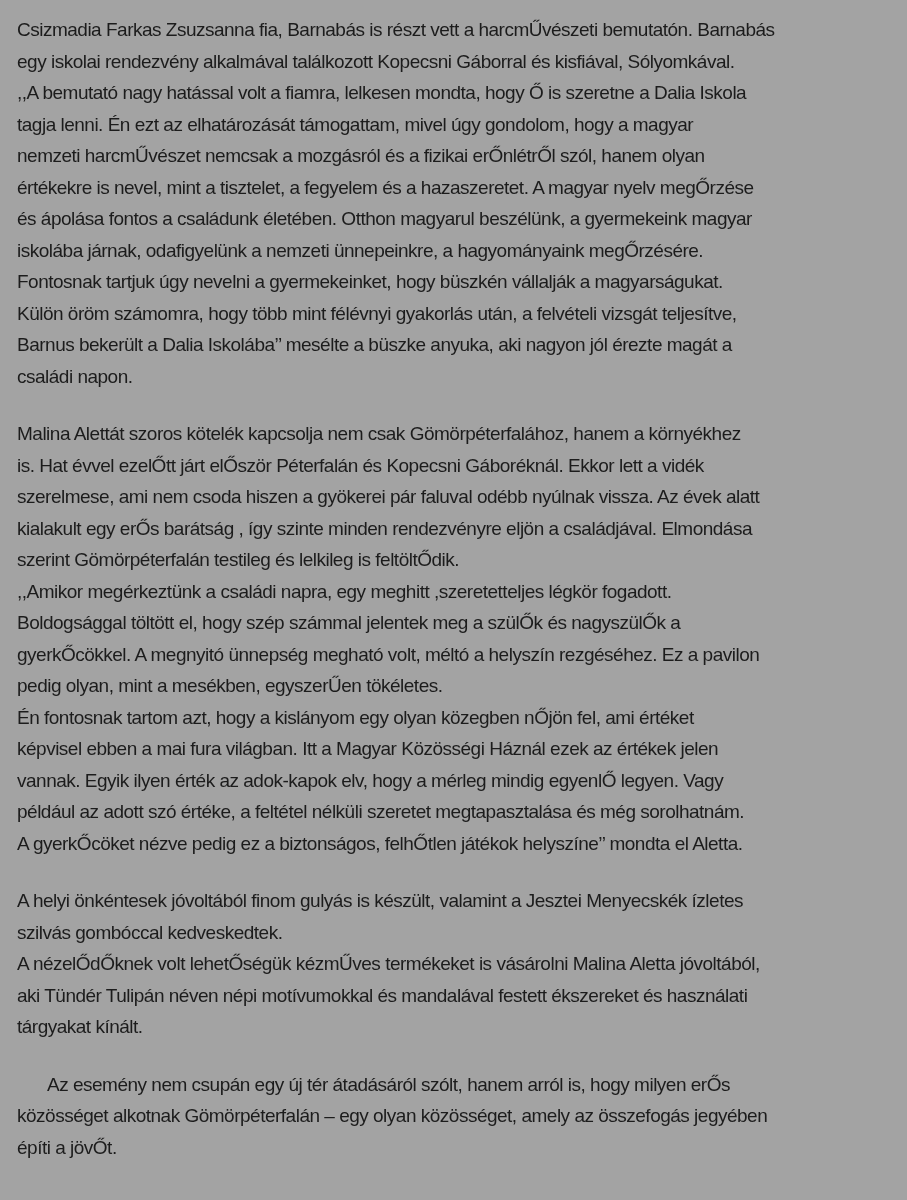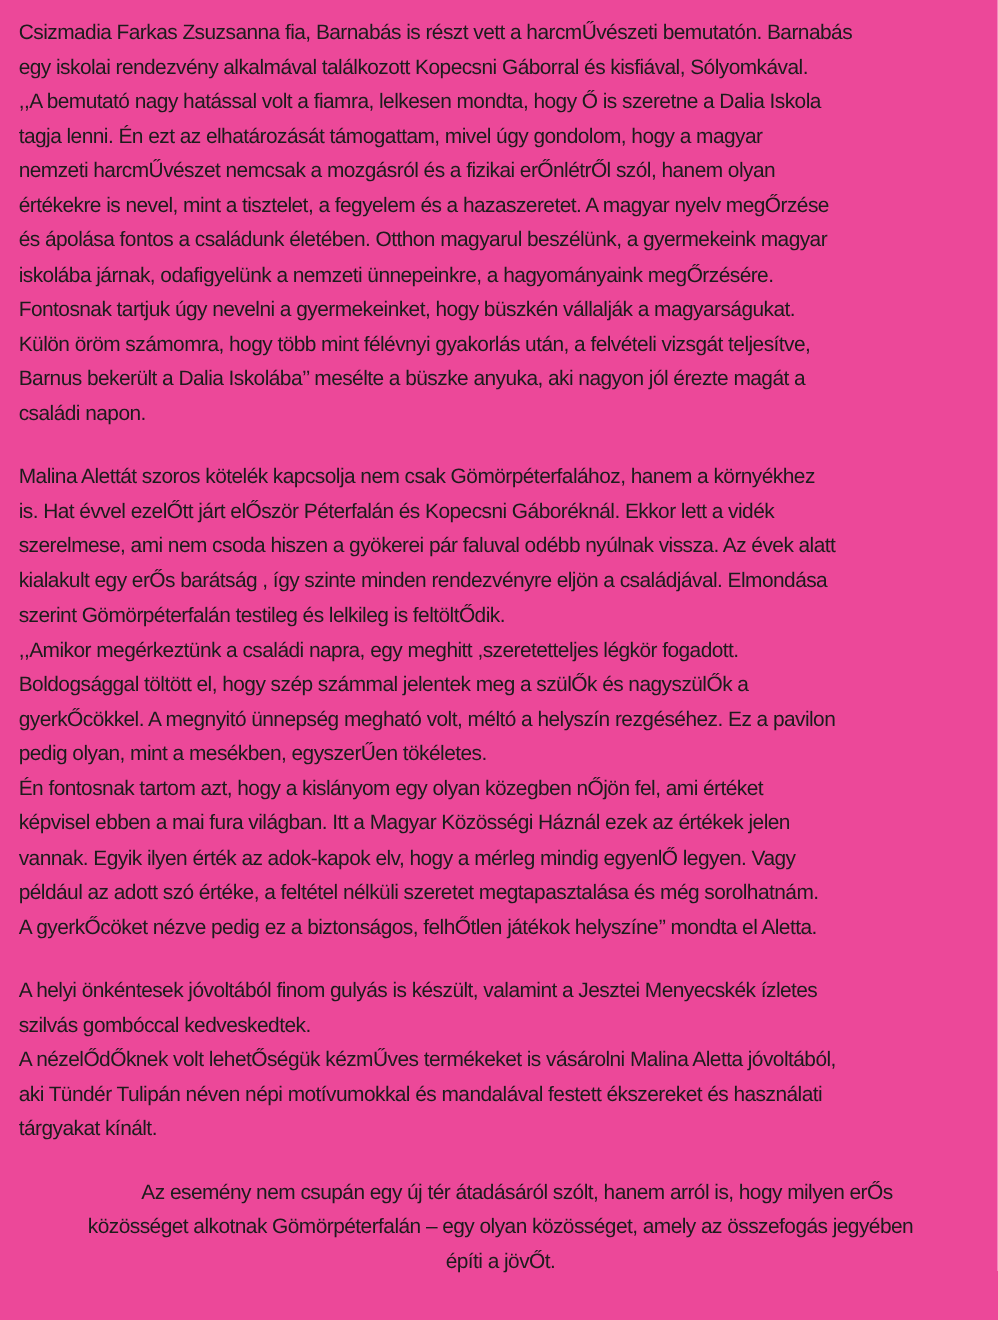--- a/index.html
+++ b/index.html
@@ -8,35 +8,34 @@
     background: #ffffff;
     width: 907px;
     height: 1200px;
     overflow: hidden;
   }
   .page {
     box-sizing: border-box;
     width: 907px;
     height: 1200px;
     padding: 14px 14px 0 17px;
-    background: #ec4899;
+    background: #a3a3a3;
     font-family: "Liberation Sans", "DejaVu Sans", sans-serif;
     color: #1c1c1c;
   }
   .para {
     margin: 0 0 26px 0;
     font-size: 19px;
     line-height: 31.5px;
     letter-spacing: -0.5px;
     white-space: pre;      
     color: #1c1c1c;
   }
   .para.indent-first {
     text-indent: 30px;     
-    text-align: center;
   }
 </style>
 </head>
 <body>
 
 <main class="page">
   <p class="para">Csizmadia Farkas Zsuzsanna fia, Barnabás is részt vett a harcmŰvészeti bemutatón. Barnabás
 egy iskolai rendezvény alkalmával találkozott Kopecsni Gáborral és kisfiával, Sólyomkával.
 ,,A bemutató nagy hatással volt a fiamra, lelkesen mondta, hogy Ő is szeretne a Dalia Iskola
 tagja lenni. Én ezt az elhatározását támogattam, mivel úgy gondolom, hogy a magyar

